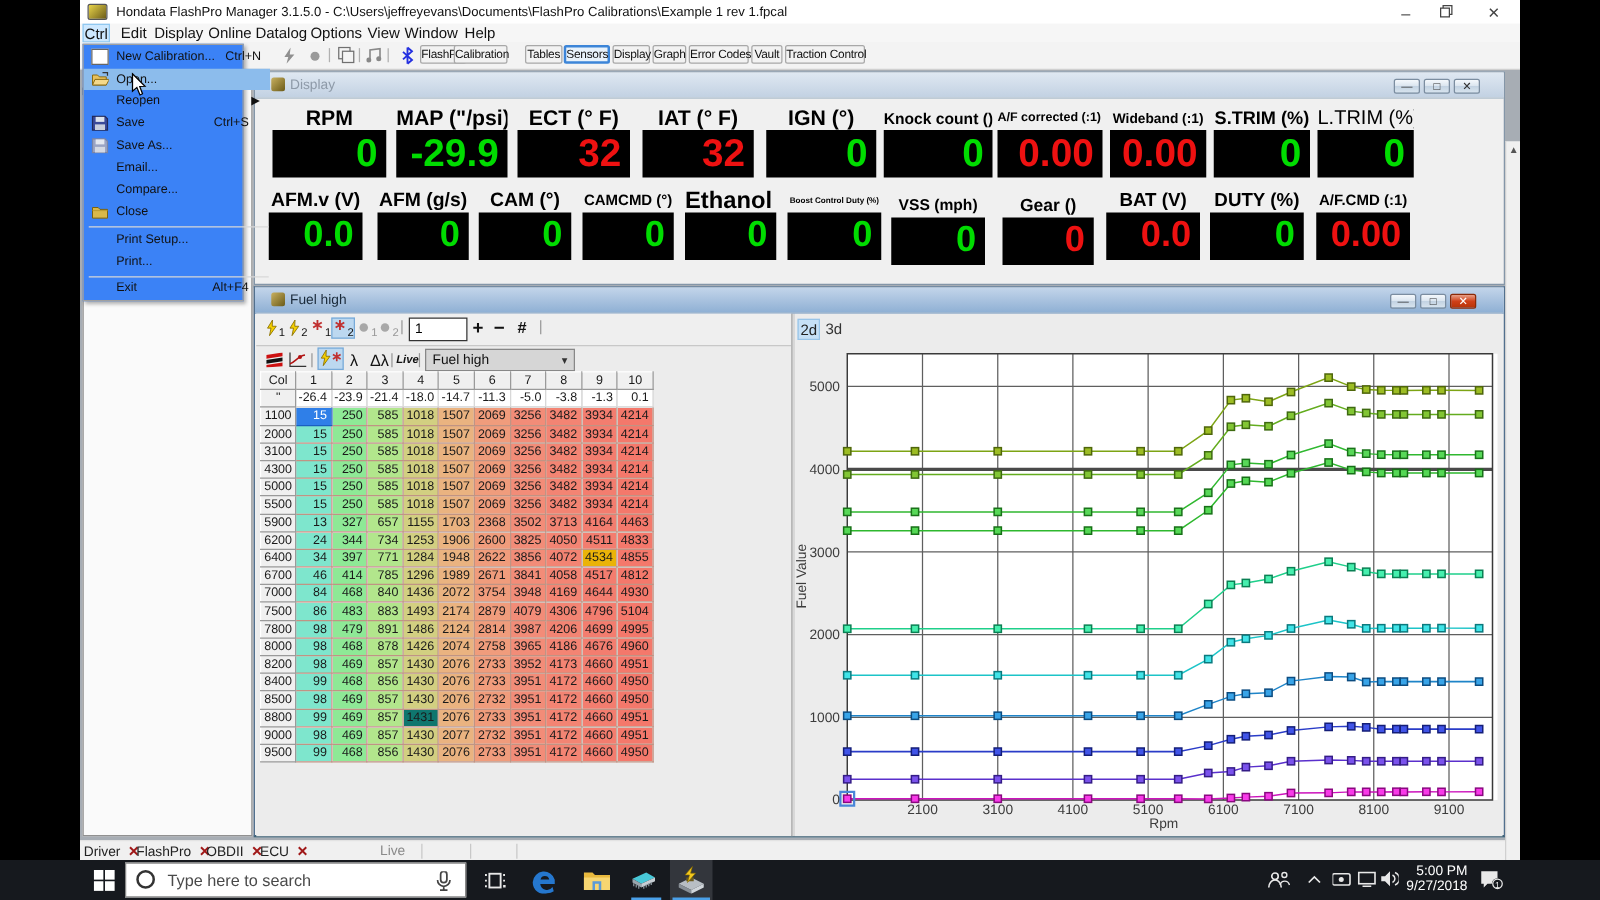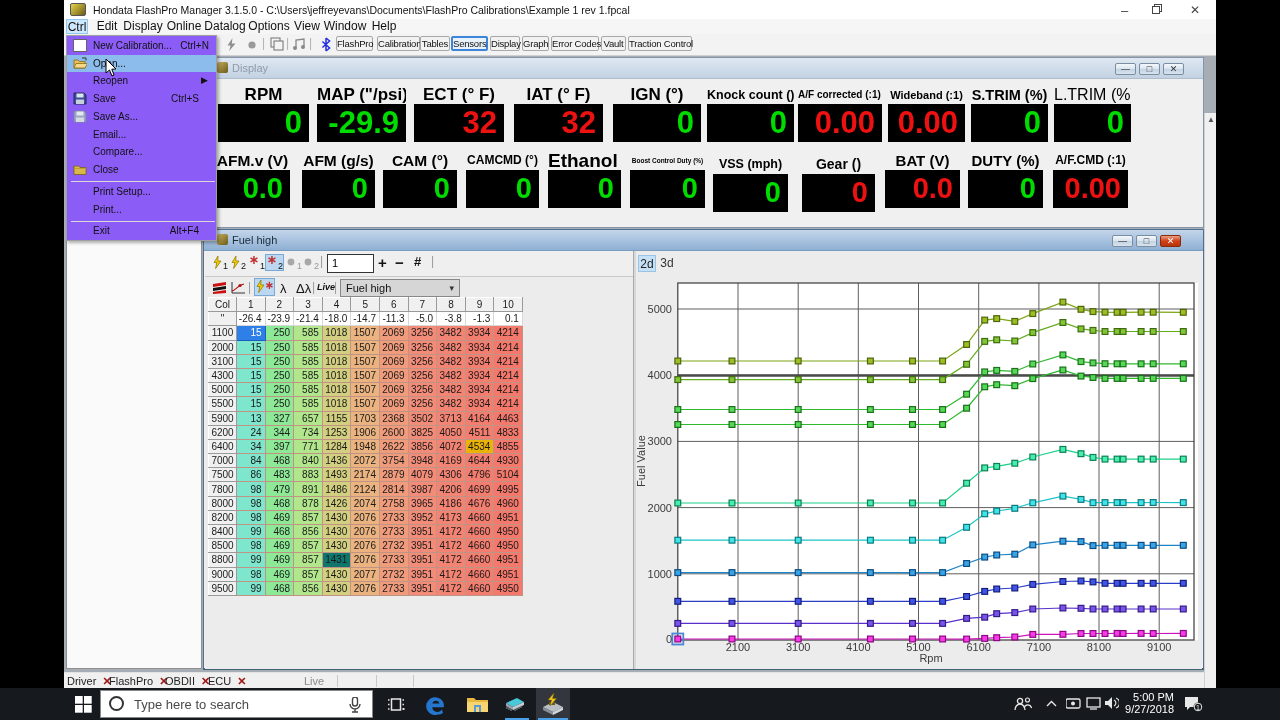--- a/index.html
+++ b/index.html
@@ -17,21 +17,21 @@
 .sx{color:#a01818;font-weight:bold;font-size:11px}
 #scrollv{position:absolute;left:1140px;top:57px;width:12px;height:631px;background:#f0f0f0;border-left:1px solid #d0d0d0}
 #taskbar{position:absolute;left:0;top:688px;width:1280px;height:32px;background:#16191e}
 .ft{border-collapse:collapse;table-layout:fixed;font-size:10px;color:#1a1a1a}
 .ft td{width:28.6px;height:14.2px;line-height:13px;padding:0 3px 0 0;text-align:right;border:1px solid #c09484;overflow:hidden;white-space:nowrap}
 .ft td.rh{width:28px;background:#f0f0f0;border:1px solid #9a9a9a;border-top-color:#fff;border-left-color:#fff;text-align:center;padding:0}
 .ft tr.hdr td{background:#f0f0f0;border:1px solid #9a9a9a;border-top-color:#fff;border-left-color:#fff;text-align:center;padding:0}
 .ft td.qc{background:#fff;border:1px solid #d8d8d8}
 .ft td.sel{background:#2f7fe8;color:#fff;border:1px solid #1a5fc0}
 .icn{position:absolute;font-size:12px}
-#filemenu{position:absolute;left:2px;top:35px;width:151px;height:206px;background:#8b5cf6;border:1px solid #a0a0a0;box-shadow:2px 2px 3px rgba(0,0,0,.3);font-size:10px;color:#111}
+#filemenu{position:absolute;left:2px;top:35px;width:129px;height:206px;background:#3b82f6;border:1px solid #a0a0a0;box-shadow:2px 2px 3px rgba(0,0,0,.3);font-size:10px;color:#111}
 .fmi{position:absolute;left:0px;width:149px;height:17.7px;line-height:17.7px}
 .fmi .lab{position:absolute;left:26px;white-space:nowrap}
 .fmi .sc{position:absolute;right:17px}.fmi .ar{position:absolute;right:8px;font-size:9px}
 .fmic{position:absolute;left:6px;top:2px;width:14px;height:13px;font-size:11px}
 </style></head><body>
 <div id="app">
   <div id="titlebar">
     <span class="abs" style="left:6px;top:3px;width:16px;height:13px;background:linear-gradient(135deg,#e8d44a,#6a5a18);border-radius:2px;border:1px solid #555"></span>
     <span class="abs" style="left:29px;top:4px">Hondata FlashPro Manager 3.1.5.0 - C:\Users\jeffreyevans\Documents\FlashPro Calibrations\Example 1 rev 1.fpcal</span>
     <span class="abs" style="left:1057px;top:3px;color:#444;font-size:13px">–</span>
@@ -68,21 +68,21 @@
     <svg class="abs" style="left:229px;top:4px" width="13" height="13">
         <path d="M3,9.5 L3,2 L11,1 L11,8.5" fill="none" stroke="#888" stroke-width="1.3"></path>
         <circle cx="2" cy="10" r="2" fill="#888"></circle>
         <circle cx="10" cy="9" r="2" fill="#888"></circle>
       </svg>
     <span class="icn" style="left:245px;top:2px;color:#b0b0b0">|</span>
     <svg class="abs" style="left:257px;top:3px" width="10" height="15">
         <path d="M5,1 L5,14 M5,1 L8.6,4 L1.4,10.5 M5,14 L8.6,11 L1.4,4.5" fill="none" stroke="#2430e0" stroke-width="1.5"></path>
       </svg>
     <span class="tbtn" style="left:272px;width:37px">FlashPro</span>
-    <span class="tbtn" style="left:313px;width:43px">Calibration</span>
+    <span class="tbtn" style="left:299px;width:43px">Calibration</span>
     <span class="tbtn" style="left:356px;width:30px">Tables</span>
     <span class="tbtn" style="left:387px;width:37px;border:2px solid #3c85d8;line-height:11px;background:#e8f2fb">Sensors</span>
     <span class="tbtn" style="left:426px;width:30px">Display</span>
     <span class="tbtn" style="left:458px;width:27px">Graph</span>
     <span class="tbtn" style="left:487px;width:48px">Error Codes</span>
     <span class="tbtn" style="left:537px;width:25px">Vault</span>
     <span class="tbtn" style="left:564px;width:64px">Traction Control</span>
   </div>
   <div id="mdi">
     <div id="leftpanel"></div>
@@ -392,20 +392,33 @@
                   <td style="background:#7ee6cd">34</td>
                   <td style="background:#8ee996">397</td>
                   <td style="background:#b2e68c">771</td>
                   <td style="background:#d2cf81">1284</td>
                   <td style="background:#eab380">1948</td>
                   <td style="background:#f09c7c">2622</td>
                   <td style="background:#f28c78">3856</td>
                   <td style="background:#f38473">4072</td>
                   <td style="background:#eab308">4534</td>
                   <td style="background:#f4786b">4855</td>
+                </tr>
+                <tr>
+                  <td class="rh">6700</td>
+                  <td style="background:#7ee6cd">46</td>
+                  <td style="background:#8ee996">414</td>
+                  <td style="background:#b2e68c">785</td>
+                  <td style="background:#d2cf81">1296</td>
+                  <td style="background:#eab380">1989</td>
+                  <td style="background:#f09c7c">2671</td>
+                  <td style="background:#f28c78">3841</td>
+                  <td style="background:#f38473">4058</td>
+                  <td style="background:#f37d6f">4517</td>
+                  <td style="background:#f4786b">4812</td>
                 </tr>
                 <tr>
                   <td class="rh">7000</td>
                   <td style="background:#7ee6cd">84</td>
                   <td style="background:#8ee996">468</td>
                   <td style="background:#b2e68c">840</td>
                   <td style="background:#d2cf81">1436</td>
                   <td style="background:#eab380">2072</td>
                   <td style="background:#f09c7c">3754</td>
                   <td style="background:#f28c78">3948</td>

